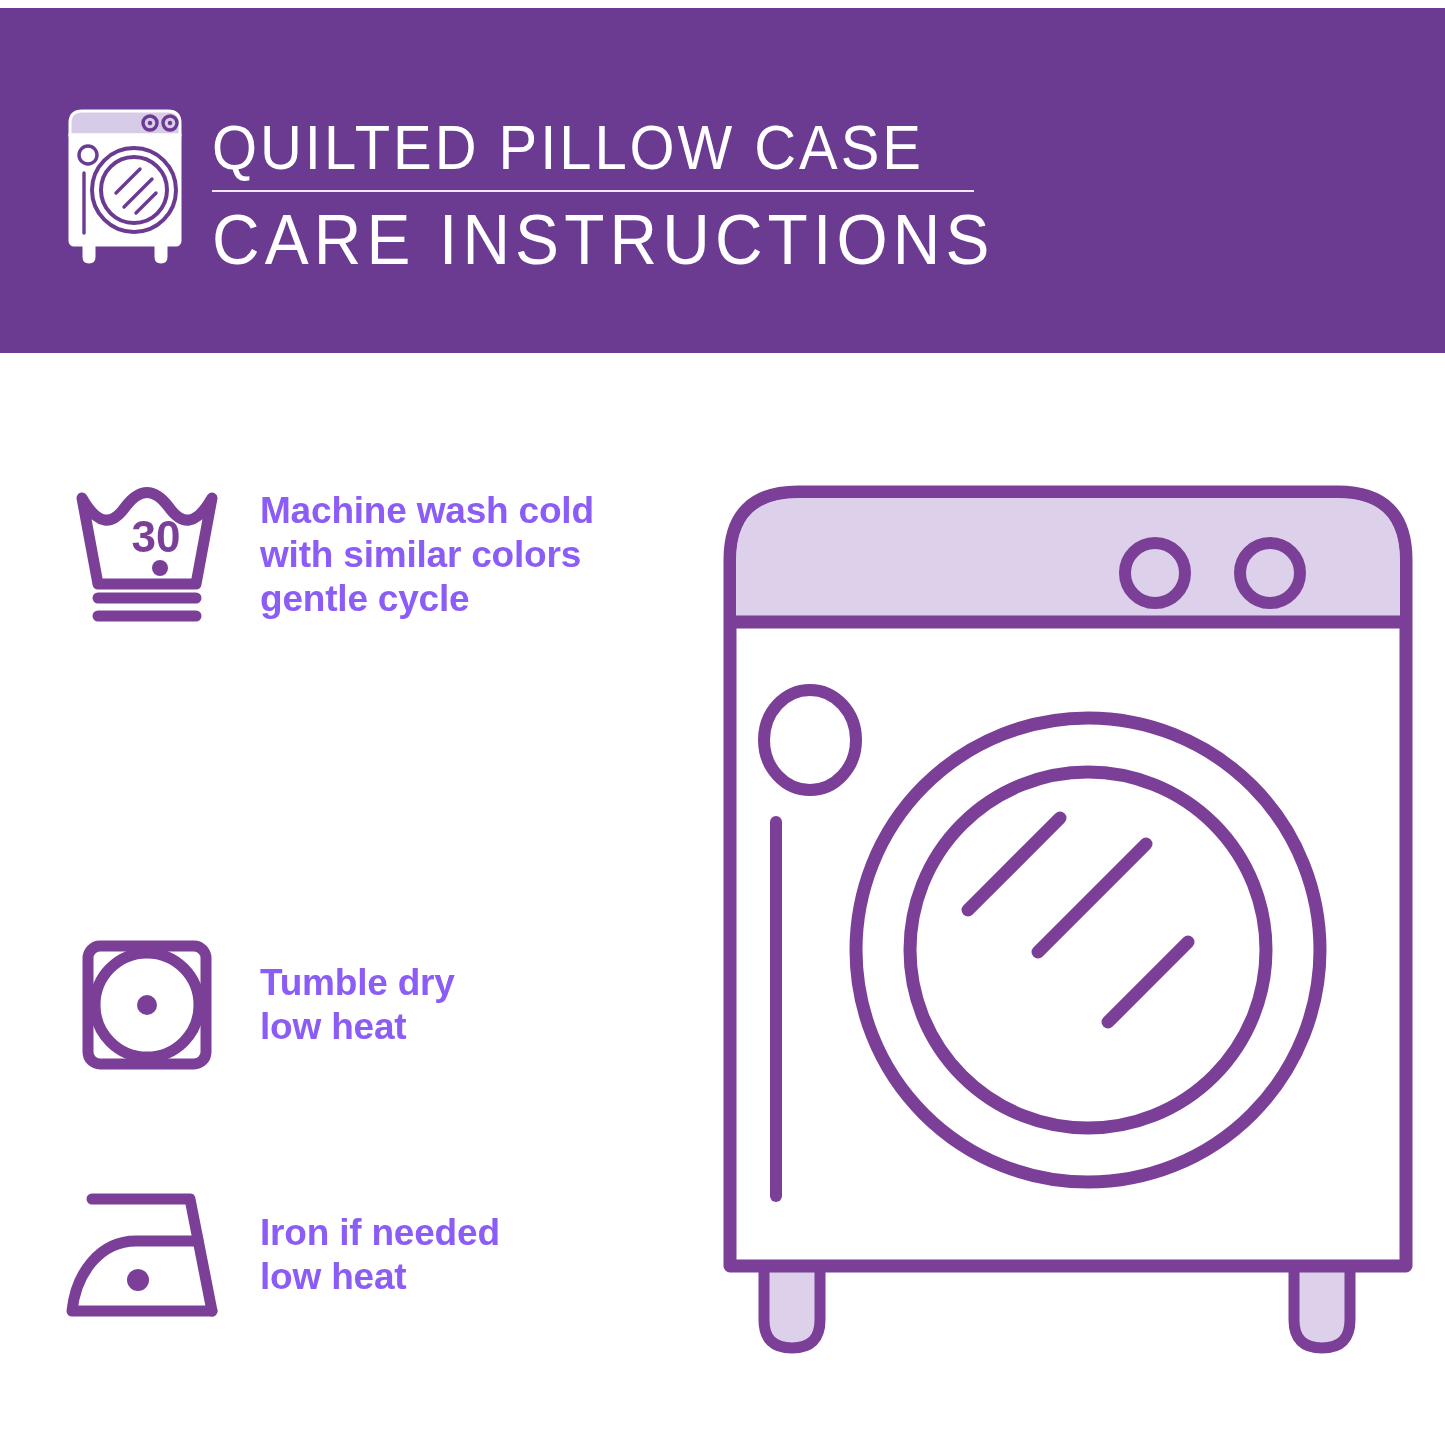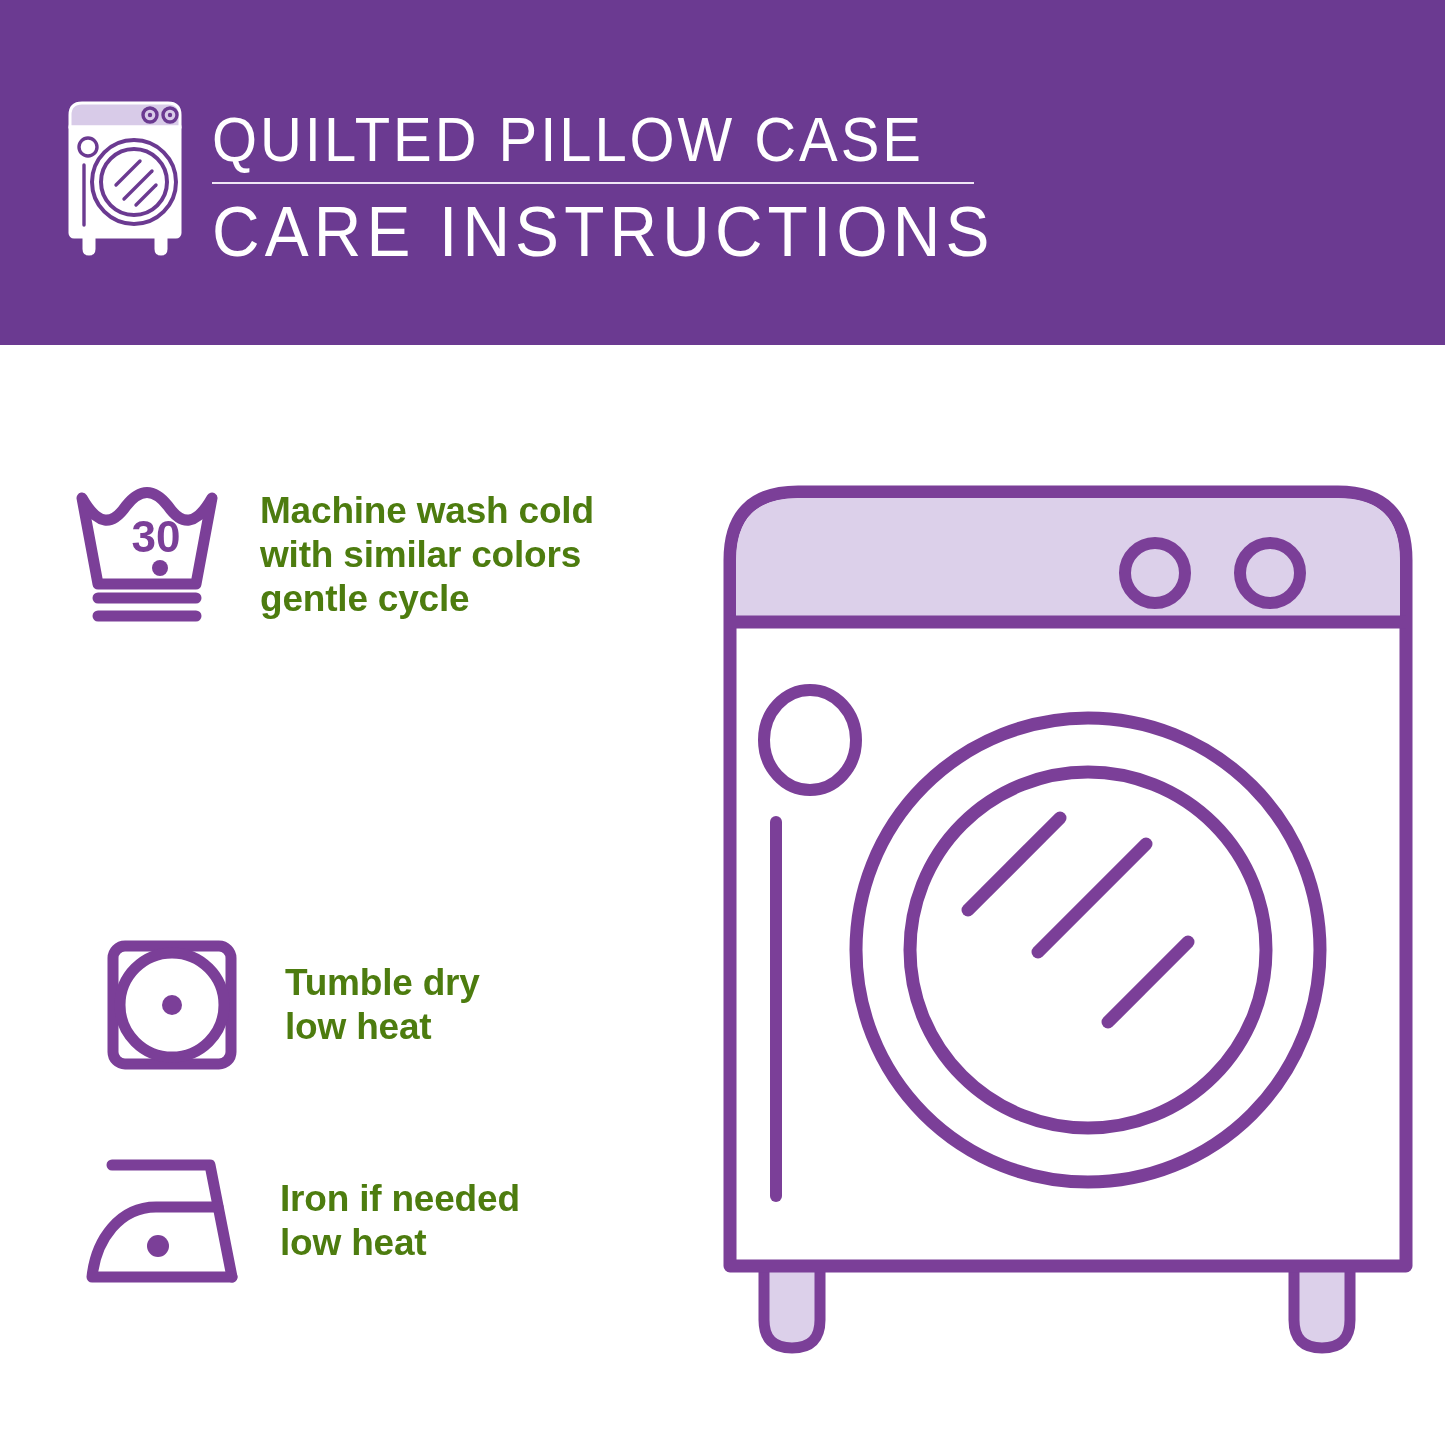--- a/index.html
+++ b/index.html
@@ -14,21 +14,21 @@
     position: relative;
     width: 1445px;
     height: 1445px;
     background: #ffffff;
     overflow: hidden;
   }
 
   
   #header-band {
     position: absolute;
-    left: 0; top: 0;
+    left: 0; top: 8px;
     width: 1445px;
     height: 345px;
     background: #6B3A91;
   }
   #header-logo {
     position: absolute;
     left: 62px;
     top: 97px;
     width: 126px;
     height: 160px;
@@ -90,31 +90,31 @@
     flex: 0 0 auto;
     width: 170px;
     margin-left: 62px;
     display: flex;
     align-items: center;
     justify-content: center;
   }
   .care-text {
     flex: 1 1 auto;
     margin-left: 28px;
-    color: #4d7c0f;
+    color: #8b5cf6;
     font-size: 37px;
     line-height: 44px;
     font-weight: 600;
     letter-spacing: -0.2px;
     white-space: pre-line;
   }
   #row-0 { top: 120px; height: 180px; }
   #row-1 { top: 345px; height: 180px; }
-  #row-2 { top: 570px; height: 180px; padding-left: 25px; }
-  #row-3 { top: 786px; height: 180px; margin-left: 20px; }
+  #row-2 { top: 570px; height: 180px; }
+  #row-3 { top: 820px; height: 180px; }
 
   
   #washer-illustration {
     position: absolute;
     left: 718px;
     top: 470px;
     width: 700px;
     height: 900px;
   }
 </style>

